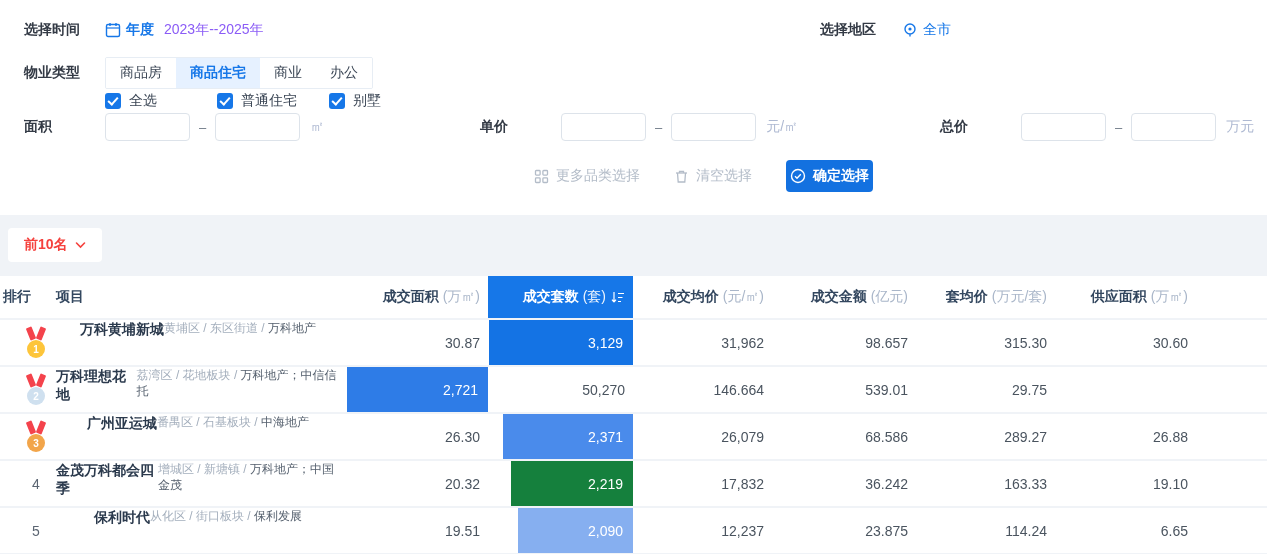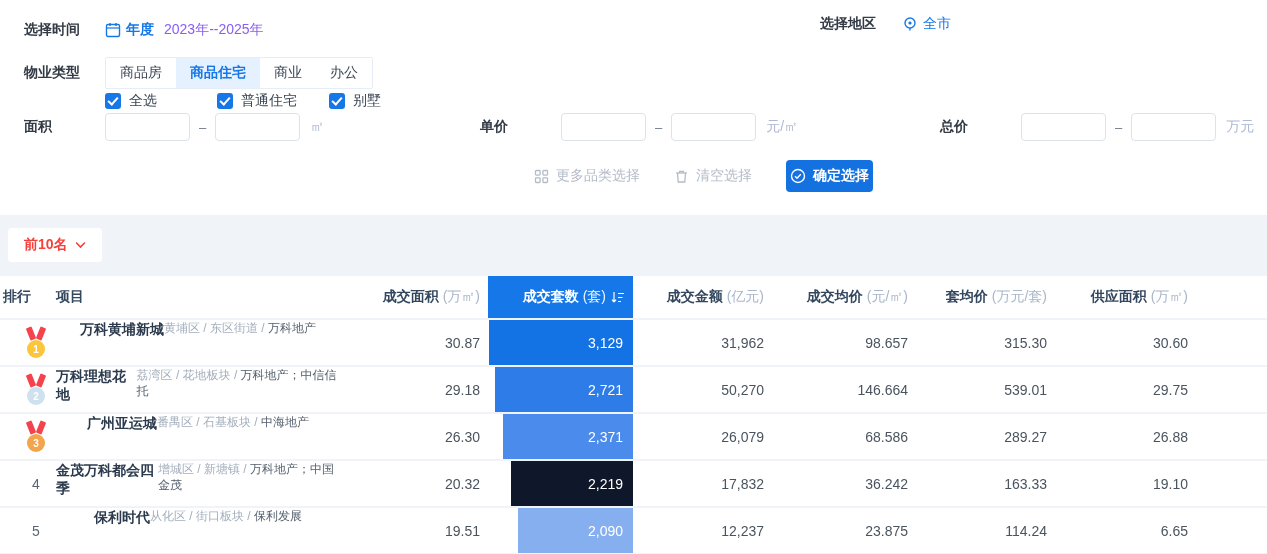--- a/index.html
+++ b/index.html
@@ -10,21 +10,21 @@
   
   .filter-panel { position:absolute; left:0; top:0; width:1267px; height:215px; background:#fff; }
   .flabel { font-size:14px; font-weight:700; color:#333a45; }
   .frow { position:absolute; display:flex; align-items:center; }
 
   .row-time { left:24px; top:21px; }
   .row-time .flabel { width:81px; }
   .mode-link { display:flex; align-items:center; gap:5px; color:#1677e8; font-size:14px; font-weight:600; cursor:pointer; }
   .date-range { margin-left:10px; font-size:14px; color:#8b5cf6; }
 
-  .row-region { left:820px; top:15px; }
+  .row-region { left:820px; top:21px; }
   .row-region .flabel { margin-right:26px; }
   .region-link { display:flex; align-items:center; gap:5px; color:#1677e8; font-size:14px; cursor:pointer; }
 
   .row-ptype { left:24px; top:57px; }
   .row-ptype .flabel { width:81px; }
   .seg { display:flex; border:1px solid #e7edf4; border-radius:2px; overflow:hidden; }
   .seg-item { padding:6px 14px; font-size:14px; color:#3a4554; cursor:pointer; background:#fff; }
   .seg-item.active { background:#e6f1ff; color:#1677e8; font-weight:600; }
 
   .row-subtypes { left:105px; top:92px; }
@@ -232,26 +232,26 @@
         <span>成交套数</span>
         <span class="u">(套)</span>
         <span style="margin-left:5px">
           <svg width="14" height="13" viewBox="0 0 14 13">
               <path d="M3 1v10M3 11l-2-2.3M3 11l2-2.3" stroke="#fff" stroke-width="1.2" fill="none"></path>
               <path d="M7 2.5h6M7 6.5h4.5M7 10.5h3" stroke="#fff" stroke-width="1.2"></path>
             </svg>
         </span>
       </div>
       <div class="th num">
+        <span>成交均价</span>
+        <span class="u">(元/㎡)</span>
+      </div>
+      <div class="th num">
         <span>成交金额</span>
         <span class="u">(亿元)</span>
-      </div>
-      <div class="th num">
-        <span>成交均价</span>
-        <span class="u">(元/㎡)</span>
       </div>
       <div class="th num">
         <span>套均价</span>
         <span class="u">(万元/套)</span>
       </div>
       <div class="th num">
         <span>供应面积</span>
         <span class="u">(万㎡)</span>
       </div>
       <div class="th"></div>
@@ -281,21 +281,20 @@
   <div class="tgrid trow">
     <div class="td td-rank">
             <span class="medal medal-silver">
               <span class="circle">2</span>
             </span>
           </div>
     <div class="td td-proj">
       <span class="proj-name">万科理想花地</span>
       <span class="proj-sub"><span class="loc">荔湾区 / 花地板块 / </span><span class="dev">万科地产；中信信托</span></span>
     </div>
-    <div class="td num">29.18</div>
     <div class="td td-bar">
       <div class="bar" style="width: 95%; background: rgb(46, 124, 231);">2,721</div>
     </div>
     <div class="td num">50,270</div>
     <div class="td num">146.664</div>
     <div class="td num">539.01</div>
     <div class="td num">29.75</div>
     <div class="td"></div>
   </div>
 
@@ -321,21 +320,21 @@
   </div>
 
   <div class="tgrid trow">
     <div class="td td-rank">4</div>
     <div class="td td-proj">
       <span class="proj-name">金茂万科都会四季</span>
       <span class="proj-sub"><span class="loc">增城区 / 新塘镇 / </span><span class="dev">万科地产；中国金茂</span></span>
     </div>
     <div class="td num">20.32</div>
     <div class="td td-bar">
-      <div class="bar" style="width: 84%; background: #0f172a;">2,219</div>
+      <div class="bar" style="width: 84%; background: #15803d;">2,219</div>
     </div>
     <div class="td num">17,832</div>
     <div class="td num">36.242</div>
     <div class="td num">163.33</div>
     <div class="td num">19.10</div>
     <div class="td"></div>
   </div>
 
   <div class="tgrid trow">
     <div class="td td-rank">5</div>

